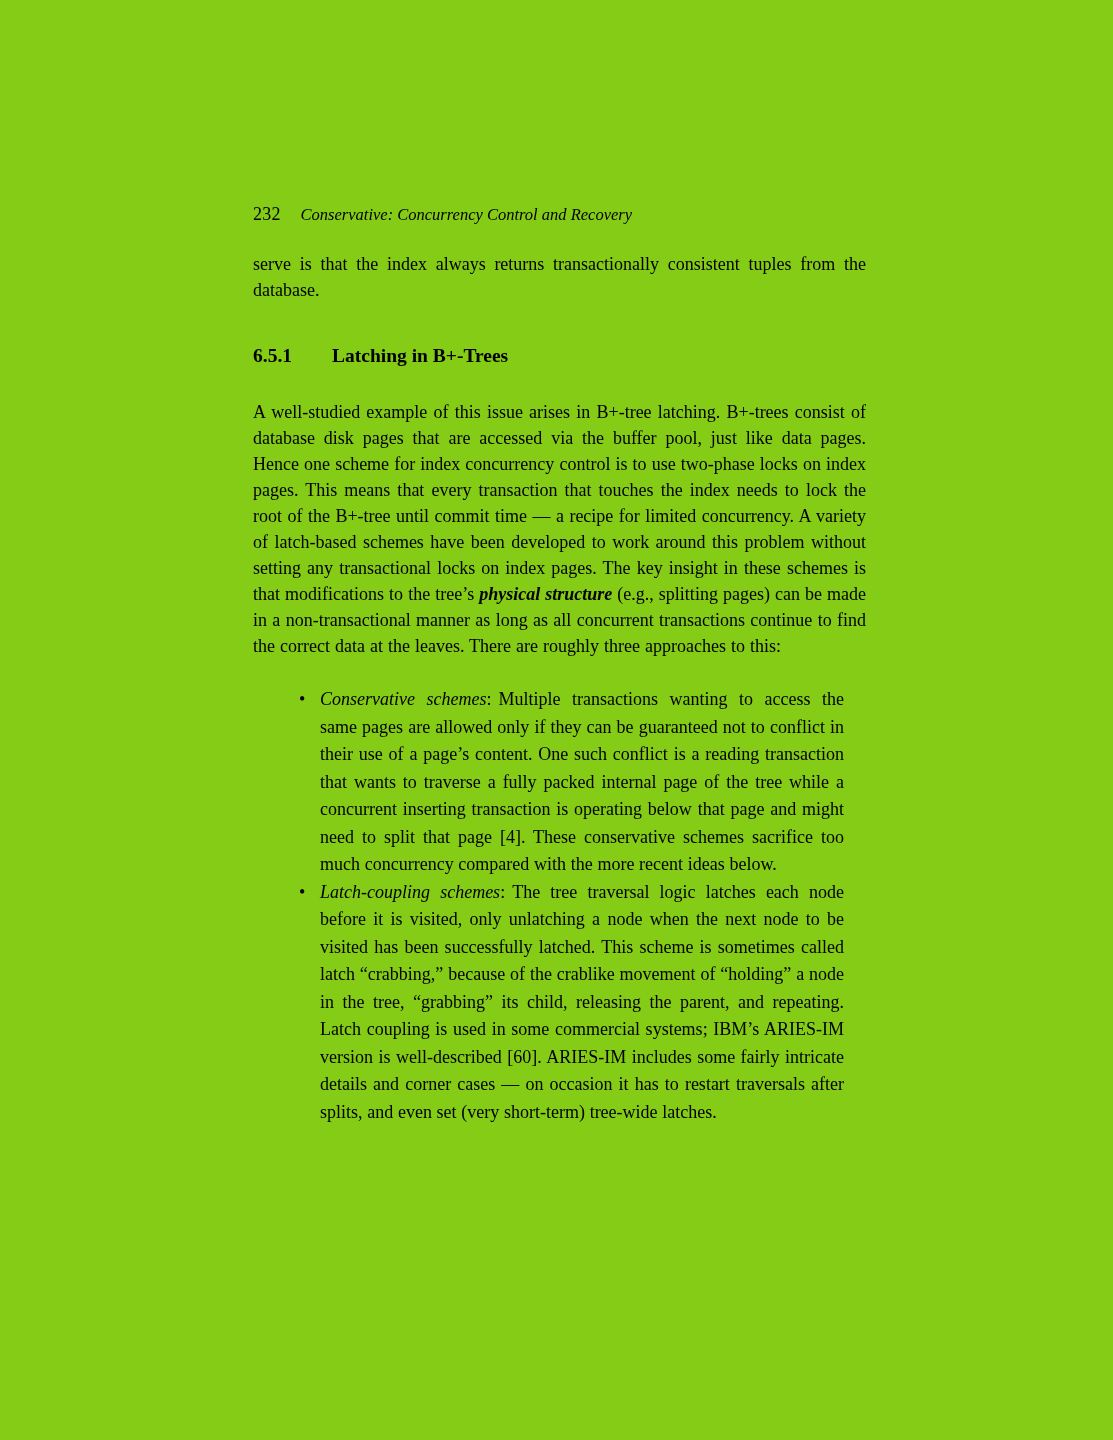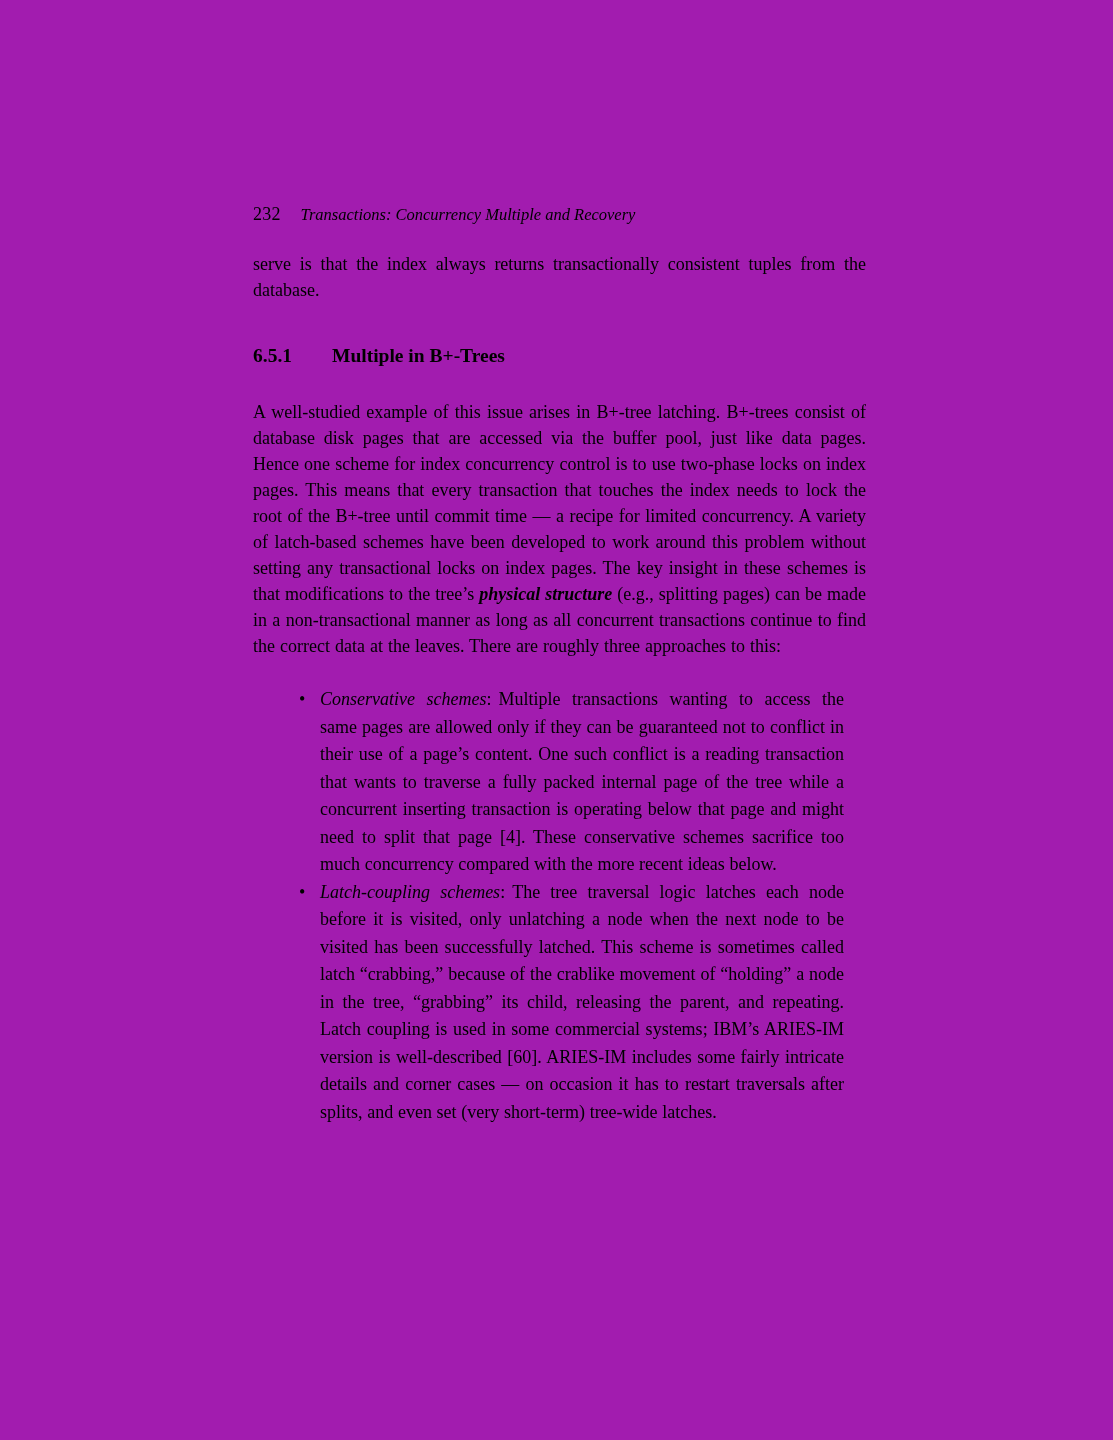--- a/index.html
+++ b/index.html
@@ -4,21 +4,21 @@
 <style>
   html, body {
     margin: 0;
     padding: 0;
     background: #ffffff;
   }
   .page {
     position: relative;
     width: 1113px;
     height: 1440px;
-    background: #a21caf;
+    background: #84cc16;
     color: #000000;
     font-family: "Liberation Serif", "DejaVu Serif", serif;
     overflow: hidden;
   }
   .content {
     position: absolute;
     left: 253px;
     top: 204px;
     width: 613px;
   }
@@ -85,28 +85,28 @@
   }
 </style>
 </head>
 <body>
 
 <div class="page">
   <div class="content">
 
     <div class="running-header">
       <span class="page-number">232</span>
-      <span class="running-title">Transactions: Concurrency Multiple and Recovery</span>
+      <span class="running-title">Conservative: Concurrency Control and Recovery</span>
     </div>
 
     <p class="para"><span>serve is that the index always returns transactionally consistent tuples from the database.</span></p>
 
     <div class="section-heading">
       <span class="section-number">6.5.1</span>
-      <span class="section-title">Multiple in B+-Trees</span>
+      <span class="section-title">Latching in B+-Trees</span>
     </div>
 
     <p class="para"><span>A well-studied example of this issue arises in B+-tree latching. B+-trees consist of database disk pages that are accessed via the buffer pool, just like data pages. Hence one scheme for index concurrency control is to use two-phase locks on index pages. This means that every transaction that touches the index needs to lock the root of the B+-tree until commit time — a recipe for limited concurrency. A variety of latch-based schemes have been developed to work around this problem without setting any transactional locks on index pages. The key insight in these schemes is that modifications to the tree’s </span><em class="inline-italic">physical structure</em><span> (e.g., splitting pages) can be made in a non-transactional manner as long as all concurrent transactions continue to find the correct data at the leaves. There are roughly three approaches to this:</span></p>
 
     <ul class="bullet-list">
       <li class="bullet-item"><span class="bullet-marker">•</span><em class="term">Conservative schemes</em><span class="sep">:</span><span>Multiple transactions wanting to access the same pages are allowed only if they can be guaranteed not to conflict in their use of a page’s content. One such conflict is a reading transaction that wants to traverse a fully packed internal page of the tree while a concurrent inserting transaction is operating below that page and might need to split that page [4]. These conservative schemes sacrifice too much concurrency compared with the more recent ideas below.</span></li>
       <li class="bullet-item"><span class="bullet-marker">•</span><em class="term">Latch-coupling schemes</em><span class="sep">:</span><span>The tree traversal logic latches each node before it is visited, only unlatching a node when the next node to be visited has been successfully latched. This scheme is sometimes called latch “crabbing,” because of the crablike movement of “holding” a node in the tree, “grabbing” its child, releasing the parent, and repeating. Latch coupling is used in some commercial systems; IBM’s ARIES-IM version is well-described [60]. ARIES-IM includes some fairly intricate details and corner cases — on occasion it has to restart traversals after splits, and even set (very short-term) tree-wide latches.</span></li>
     </ul>
 
   </div>

